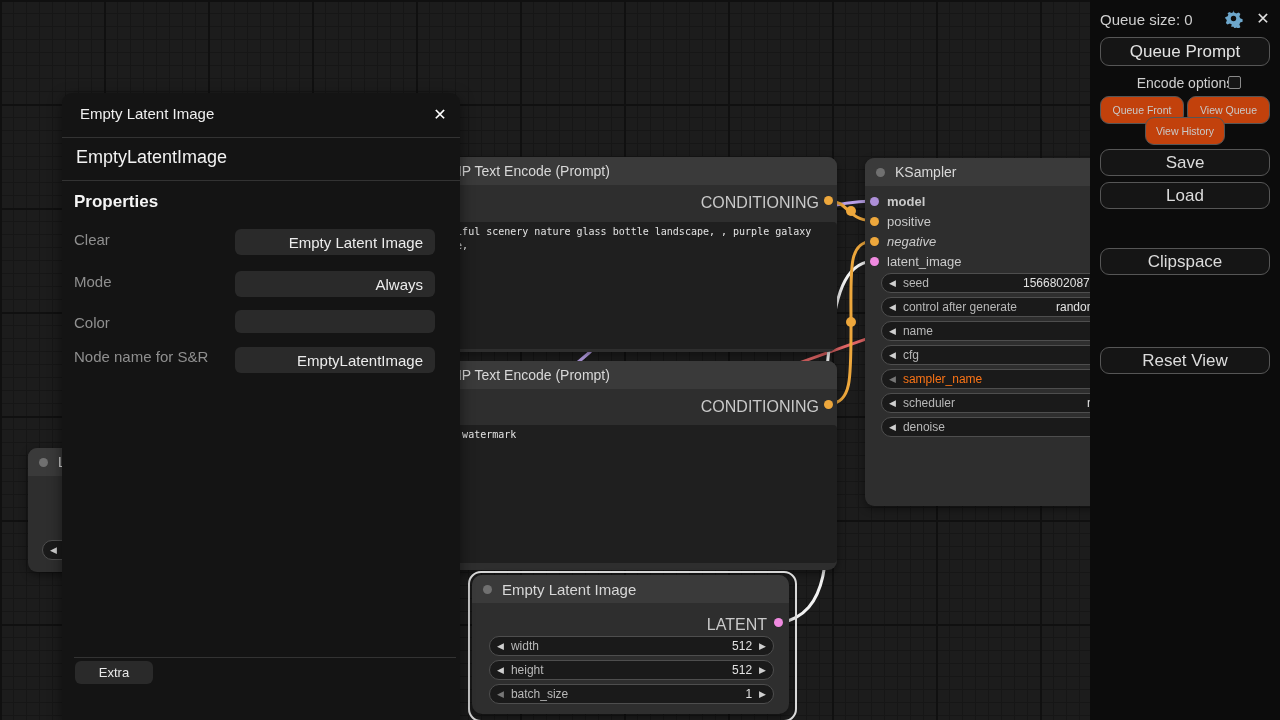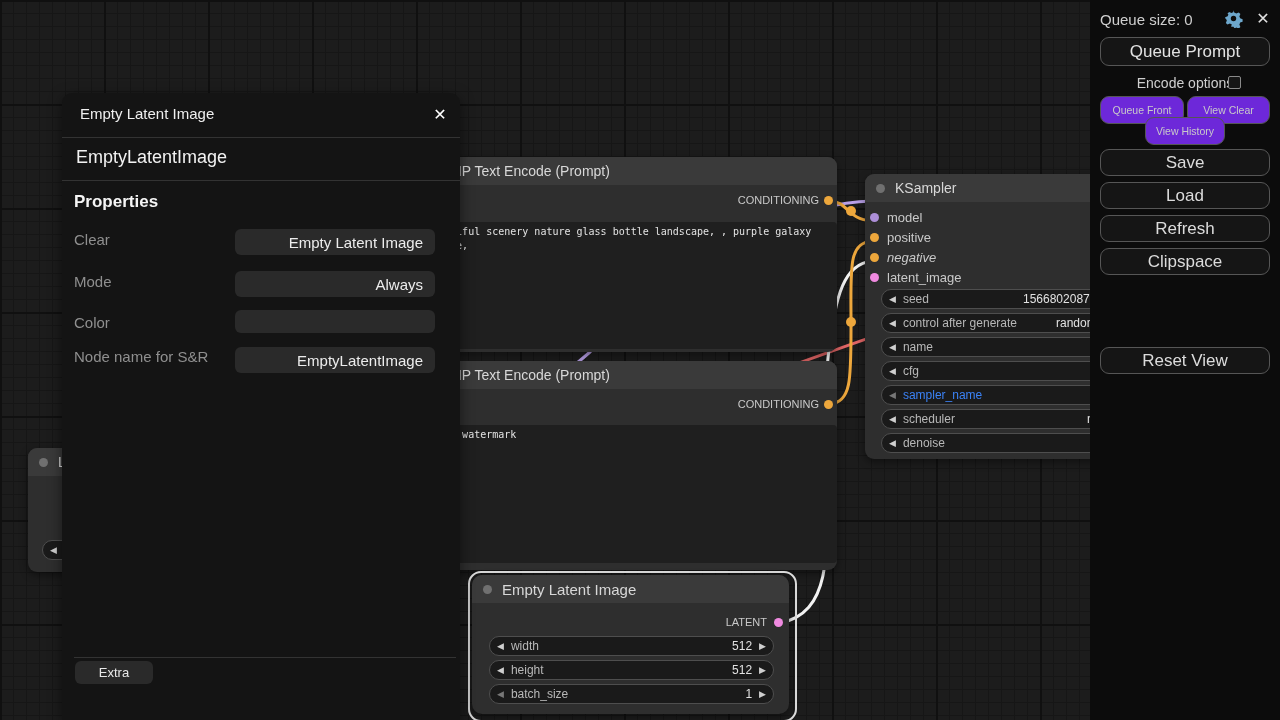--- a/index.html
+++ b/index.html
@@ -17,34 +17,34 @@
   
   #wire-layer{position:absolute;left:0;top:0;z-index:1;}
   
   .node{position:absolute;background:#2e2e2e;border-radius:9px;z-index:2;
         box-shadow:0 3px 8px rgba(0,0,0,.45);}
   .node-header{height:28px;background:#3a3a3a;border-radius:9px 9px 0 0;
         display:flex;align-items:center;padding:0 11px;gap:10px;
         color:#d8d8d8;font-size:14px;white-space:nowrap;overflow:hidden;}
   .hdot{width:9px;height:9px;border-radius:50%;background:#707070;flex:0 0 auto;}
   .port{width:9px;height:9px;border-radius:50%;position:absolute;z-index:3;}
-  .port-label-r{position:absolute;color:#c9c9c9;font-size:11px;}
+  .port-label-r{position:absolute;color:#c9c9c9;font-size:16px;}
   .in-label{position:absolute;color:#c9c9c9;font-size:13px;left:22px;}
   .textarea{position:absolute;background:#1f1f1f;border-radius:4px;
         font-family:"DejaVu Sans Mono",monospace;font-size:10px;line-height:14px;
         color:#e3e3e3;padding:3px 0 3px 6px;overflow:hidden;white-space:pre-wrap;word-break:break-word;}
   .pill{position:absolute;height:18px;background:#1a1a1a;border:1px solid #4e4e4e;
         border-radius:10px;display:flex;align-items:center;font-size:12px;color:#b8b8b8;
         overflow:hidden;}
   .pill .arrow{font-size:9px;color:#cfcfcf;margin:0 7px;flex:0 0 auto;}
   .pill .arrow.dim{color:#777;}
   .pill .wname{white-space:nowrap;}
   .pill .wval-right{margin-left:auto;color:#e2e2e2;}
   .pill .wval-abs{position:absolute;top:2px;color:#e2e2e2;white-space:nowrap;}
-  .dim-label{color:#3b82f6;}
+  .dim-label{color:#f97316;}
   
   .selected-frame{position:absolute;border:2px solid #dedede;border-radius:13px;z-index:2;}
   
   #dialog{position:absolute;left:62px;top:93px;width:398px;height:627px;background:#141414;
         border-radius:10px 10px 0 0;z-index:10;box-shadow:0 4px 14px rgba(0,0,0,.5);color:#e6e6e6;}
   .dlg-close{position:absolute;right:8px;top:102px;width:24px;height:24px;color:#fff;
         font-size:16px;display:flex;align-items:center;justify-content:center;cursor:pointer;}
   .dlg-divider{position:absolute;left:0;width:100%;height:1px;background:#333;}
   .dlg-type{position:absolute;left:14px;top:54px;font-size:18px;color:#f2f2f2;}
   .dlg-section{position:absolute;left:12px;top:99px;font-size:17px;font-weight:bold;color:#f5f5f5;}
@@ -52,21 +52,21 @@
   .fld-pill{position:absolute;left:173px;width:200px;height:26px;background:#2a2a2a;border-radius:6px;
         display:flex;align-items:center;justify-content:flex-end;padding-right:12px;box-sizing:border-box;
         font-size:15px;color:#ececec;}
   #delete-btn{position:absolute;left:13px;top:568px;width:78px;height:23px;background:#2a2a2a;
         border-radius:6px;display:flex;align-items:center;justify-content:center;font-size:13px;color:#e8e8e8;cursor:pointer;}
   
   #menu{position:absolute;left:1090px;top:0;width:190px;height:720px;background:#0c0c0c;z-index:20;color:#ccc;}
   .menu-btn{position:absolute;left:10px;width:170px;height:27px;background:#151515;border:1px solid #565656;
         border-radius:9px;display:flex;align-items:center;justify-content:center;font-size:17px;color:#dcdcdc;
         box-sizing:border-box;cursor:pointer;}
-  .menu-btn-sm{position:absolute;height:28px;background:#6d28d9;border:1px solid #565656;border-radius:9px;
+  .menu-btn-sm{position:absolute;height:28px;background:#c2410c;border:1px solid #565656;border-radius:9px;
         display:flex;align-items:center;justify-content:center;font-size:10.5px;color:#c9c9c9;
         box-sizing:border-box;cursor:pointer;}
   #queue-size{position:absolute;left:10px;top:11px;font-size:15px;color:#cfcfcf;}
   #menu-close{position:absolute;left:163px;top:8px;width:20px;height:20px;color:#e0e0e0;font-size:16px;
         display:flex;align-items:center;justify-content:center;cursor:pointer;}
   #gear{position:absolute;left:1224px;top:9px;width:19px;height:19px;cursor:pointer;z-index:21;}
   #queue-prompt{position:absolute;left:10px;top:37px;width:170px;height:29px;background:#151515;
         border:1px solid #565656;border-radius:9px;display:flex;align-items:center;justify-content:center;
         font-size:17px;color:#e2e2e2;box-sizing:border-box;cursor:pointer;}
   #extra-options{position:absolute;left:0;top:75px;width:190px;text-align:center;font-size:14px;color:#cfcfcf;}
@@ -109,27 +109,27 @@
 <div class="node" style="left:410px;top:361px;width:427px;height:209px;">
   <div class="node-header">
     <span class="hdot"></span>
     <span>CLIP Text Encode (Prompt)</span>
   </div>
   <span class="port-label-r" style="right:18px;top:37px;">CONDITIONING</span>
   <span class="port" style="right:4px;top:39px;background:#eda73c;"></span>
   <div class="textarea" style="left:10px;top:64px;width:411px;height:132px;">text, watermark</div>
 </div>
 
-<div class="node" style="left:865px;top:174px;width:280px;height:285px;">
+<div class="node" style="left:865px;top:158px;width:280px;height:348px;">
   <div class="node-header">
     <span class="hdot"></span>
     <span>KSampler</span>
   </div>
   <span class="port" style="left:5px;top:39px;background:#ad8fd8;"></span>
-  <span class="in-label" style="top:36px;">model</span>
+  <span class="in-label" style="top:36px;font-weight:bold;">model</span>
   <span class="port" style="left:5px;top:59px;background:#eda73c;"></span>
   <span class="in-label" style="top:56px;">positive</span>
   <span class="port" style="left:5px;top:79px;background:#eda73c;"></span>
   <span class="in-label" style="top:76px;font-style:italic;">negative</span>
   <span class="port" style="left:5px;top:99px;background:#f08ae0;"></span>
   <span class="in-label" style="top:96px;">latent_image</span>
 
   <div class="pill" style="left:16px;top:115px;width:248px;">
     <span class="arrow">◀</span>
     <span class="wname">seed</span>
@@ -219,26 +219,25 @@
 <div id="menu">
   <div id="queue-size">Queue size: 0</div>
   <div id="menu-close">✕</div>
 
   <div id="queue-prompt">Queue Prompt</div>
 
   <div id="extra-options">Encode options</div>
   <div id="extra-checkbox"></div>
 
   <div class="menu-btn-sm" style="left:10px;top:96px;width:84px;">Queue Front</div>
-  <div class="menu-btn-sm" style="left:97px;top:96px;width:83px;">View Clear</div>
+  <div class="menu-btn-sm" style="left:97px;top:96px;width:83px;">View Queue</div>
   <div class="menu-btn-sm" style="left:55px;top:117px;width:80px;">View History</div>
 
   <div class="menu-btn" style="top:149px;">Save</div>
   <div class="menu-btn" style="top:182px;">Load</div>
-  <div class="menu-btn" style="top:215px;">Refresh</div>
   <div class="menu-btn" style="top:248px;">Clipspace</div>
   <div class="menu-btn" style="top:347px;">Reset View</div>
 </div>
 
 <svg id="gear" viewBox="0 0 24 24">
   <path fill="#6da7cc" d="M12 1.5l1.2 3.1a7.7 7.7 0 012.3 1l3.1-1.3 2.1 2.1-1.3 3.1c.5.7.8 1.5 1 2.3l3.1 1.2v3l-3.1 1.2a7.7 7.7 0 01-1 2.3l1.3 3.1-2.1 2.1-3.1-1.3c-.7.5-1.5.8-2.3 1L12 22.5h-3l.8-3.1a7.7 7.7 0 01-2.3-1l-3.1 1.3-2.1-2.1 1.3-3.1a7.7 7.7 0 01-1-2.3L1.5 12v-1.5l3.1-1.2c.2-.8.5-1.6 1-2.3L4.3 5.9l2.1-2.1 3.1 1.3c.7-.5 1.5-.8 2.3-1L12 1.5z"></path>
   <circle cx="12" cy="12" r="3.4" fill="#0c0c0c"></circle>
 </svg>
 
 </body></html>

